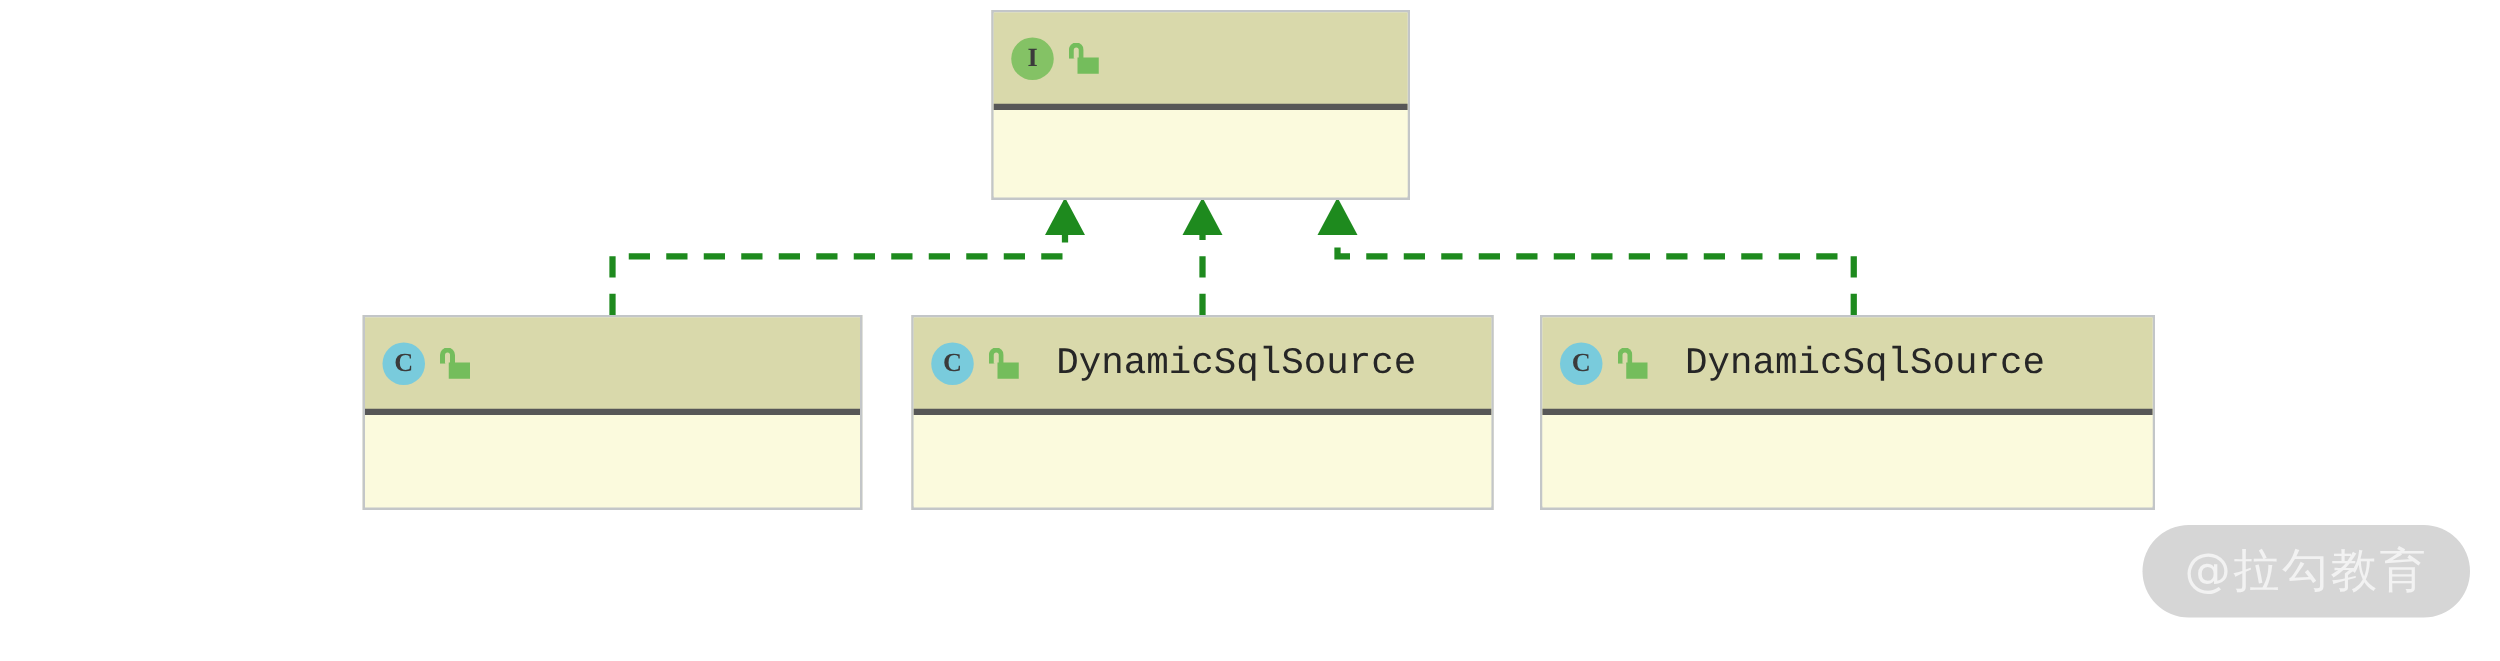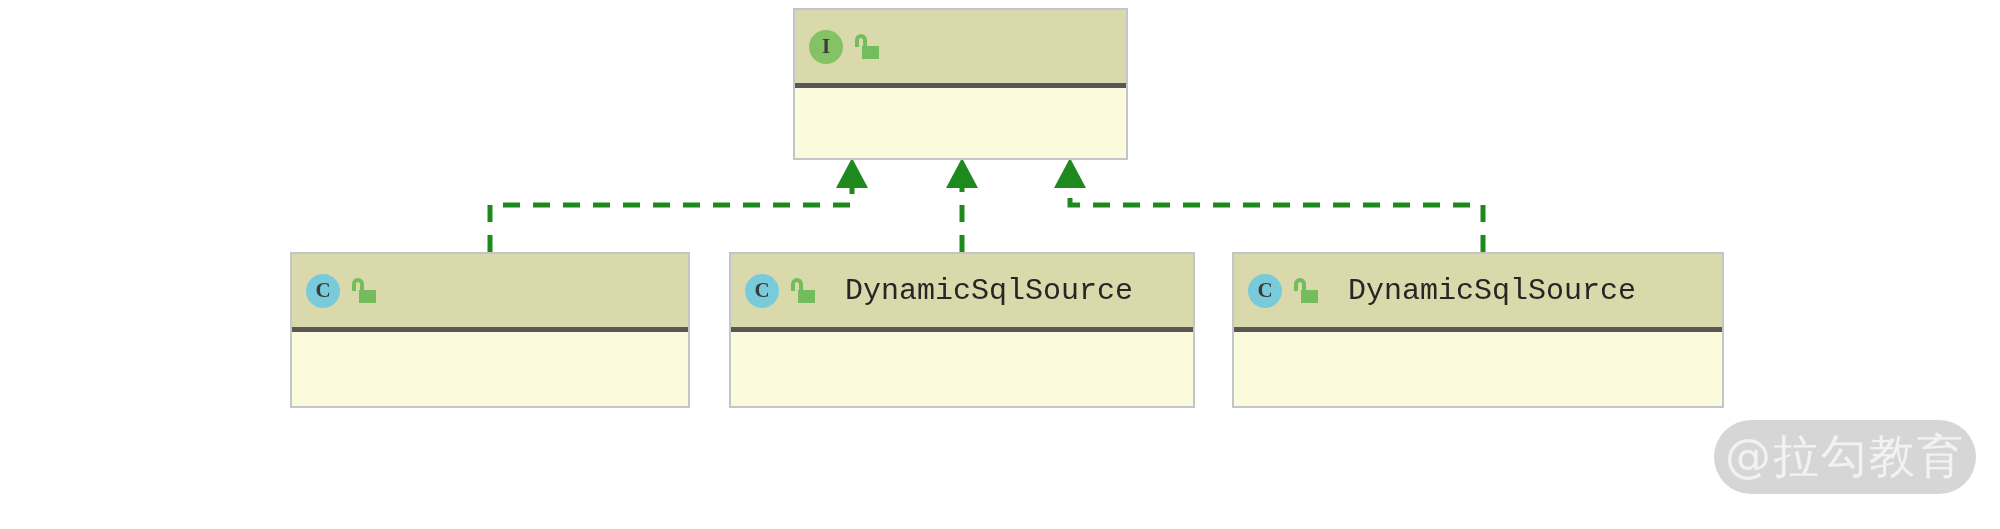--- a/index.html
+++ b/index.html
@@ -116,21 +116,21 @@
     width: 262px;
     height: 74px;
     border-radius: 37px;
     background: #d6d6d6;
     display: flex;
     align-items: center;
     justify-content: center;
   }
   #watermark .wm-text {
     font-family: "DejaVu Sans", "Liberation Sans", sans-serif;
-    font-size: 46px;
+    font-size: 37px;
     color: #f2f2f2;
     letter-spacing: 2px;
     white-space: nowrap;
   }
 
   #edges { position: absolute; left: 0; top: 0; }
 </style>
 </head>
 <body>
 

